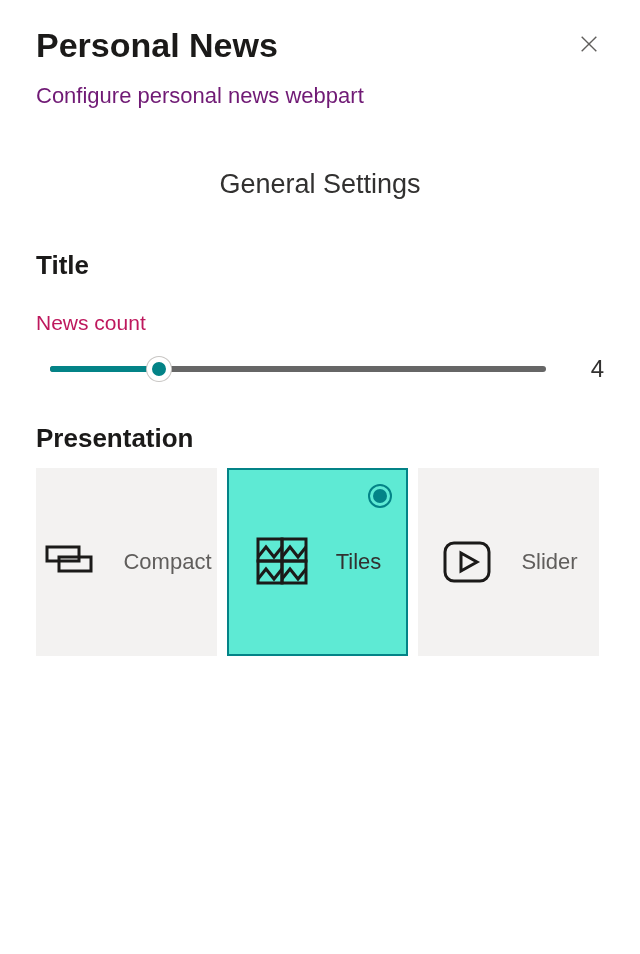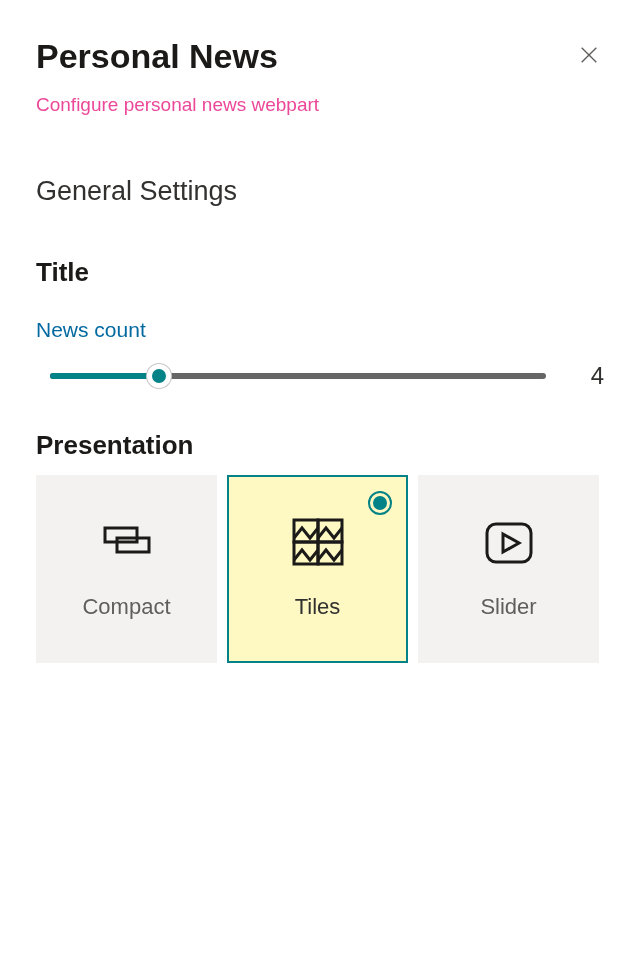--- a/index.html
+++ b/index.html
@@ -6,23 +6,22 @@
   body {
     margin: 0;
     padding: 0;
     font-family: "Segoe UI", -apple-system, BlinkMacSystemFont, sans-serif;
     background: #fff;
     color: #323130;
     width: 640px;
     height: 954px;
   }
   .panel {
-    padding: 16px 36px;
+    padding: 26px 36px;
     position: relative;
-    margin-top: 21px;
   }
   .header-row {
     display: flex;
     justify-content: space-between;
     align-items: center;
     margin-bottom: 18px;
   }
   .panel-title {
     font-size: 34px;
     font-weight: 700;
@@ -31,30 +30,31 @@
   }
   .close-btn {
     background: none;
     border: none;
     padding: 4px;
     cursor: pointer;
     color: #605e5c;
   }
   .close-btn svg { width: 22px; height: 22px; }
   .panel-subtitle {
-    font-size: 19px;
-    color: #ec4899;
+    font-size: 22px;
+    color: #701a75;
     margin: 0 0 60px 0;
     font-weight: 400;
   }
   .section-heading {
     font-size: 27px;
     font-weight: 400;
     color: #323130;
     margin: 0 0 50px 0;
+    text-align: center;
   }
   .form-label {
     font-size: 26px;
     font-weight: 700;
     color: #1b1a19;
     margin-bottom: 14px;
     display: block;
   }
   .text-input {
     width: 100%;
@@ -63,21 +63,21 @@
     padding: 10px 14px;
     font-size: 21px;
     font-family: inherit;
     color: #323130;
     outline: none;
   }
   .slider-group { margin-top: 30px; }
   .slider-label {
     font-size: 21px;
     font-weight: 400;
-    color: #0369a1;
+    color: #be185d;
     margin-bottom: 20px;
     display: block;
   }
   .slider-row {
     display: flex;
     align-items: center;
     gap: 38px;
   }
   .slider-track-wrap {
     flex: 1;
@@ -126,30 +126,30 @@
     flex-wrap: wrap;
     gap: 10px;
     margin-top: 14px;
   }
   .choice-card {
     width: 181px;
     height: 188px;
     background: #f3f2f1;
     border: 2px solid transparent;
     display: flex;
-    flex-direction: column;
+    flex-direction: row;
     align-items: center;
     justify-content: center;
     gap: 26px;
     cursor: pointer;
     position: relative;
   }
   .choice-card.selected {
     border-color: #038387;
-    background: #fef9c3;
+    background: #5eead4;
   }
   .choice-card .radio-dot {
     position: absolute;
     top: 14px;
     right: 14px;
     width: 24px;
     height: 24px;
     border-radius: 50%;
     border: 2px solid #038387;
     display: none;

